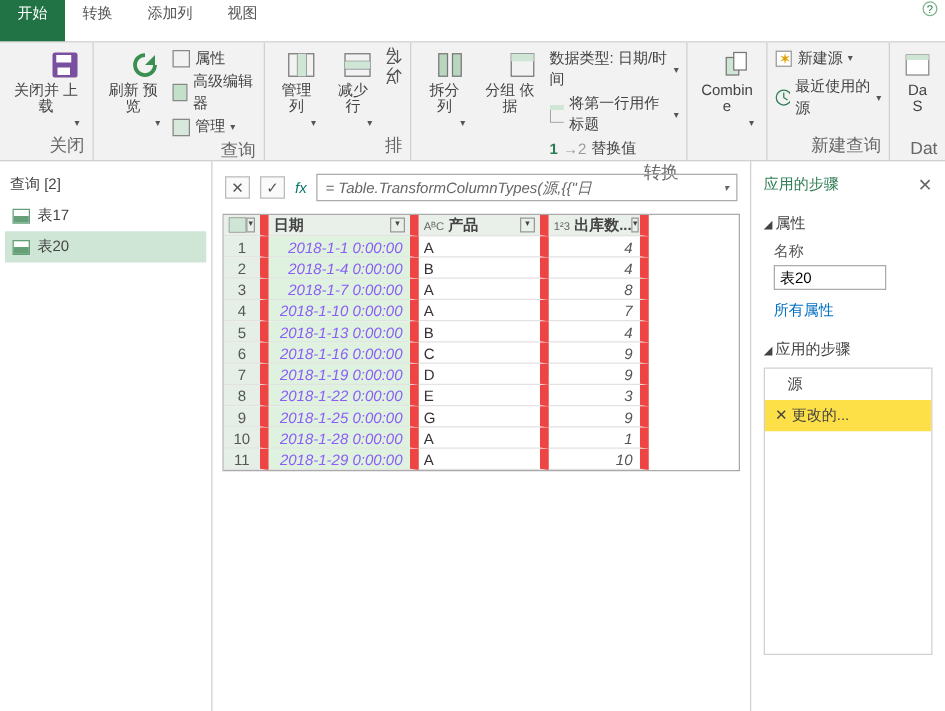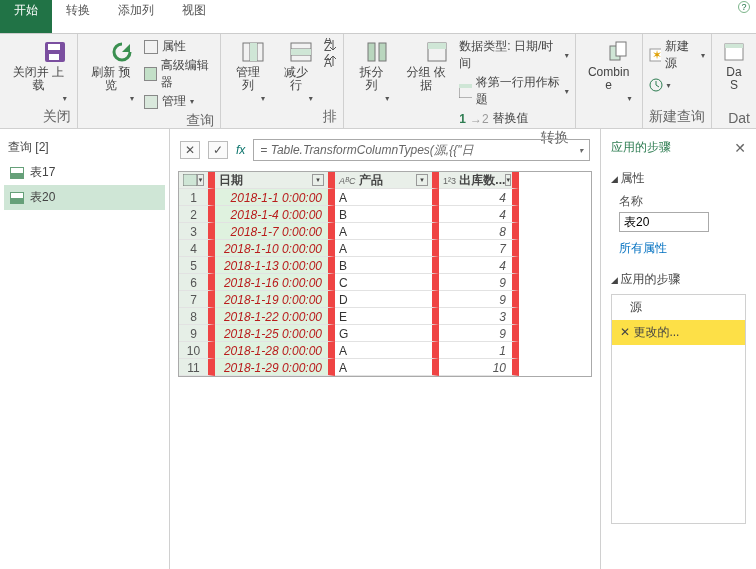--- a/index.html
+++ b/index.html
@@ -39,21 +39,21 @@
 .fxbtn { width: 20px; height: 18px; border: 1px solid #bbb; background: #fafafa; display: flex; align-items: center; justify-content: center; color: #555;}
 .fxfield { flex: 1; height: 22px; border: 1px solid #aaa; padding: 2px 6px; color: #666; font-style: italic; display: flex; align-items: center; justify-content: space-between;}
 .fxfield .dd { font-size: 8px; color: #666;}
 
 .grid { margin: 4px 8px; border: 1px solid #aaa; }
 .grow { display: grid; grid-template-columns: 36px 120px 104px 80px; }
 .gcell { border-right: 7px solid #ef4444; border-bottom: 1px solid #e2e2e2; padding: 2px 4px; height: 17px; white-space: nowrap; overflow: hidden;}
 .ghead { background: #e9efe9; font-weight: normal; color: #444; display: flex; align-items: center; justify-content: space-between;}
 .ghead .dd { width: 12px; height: 12px; border: 1px solid #999; font-size: 7px; text-align: center; line-height: 10px; color: #444;}
 .rnum { background: #e6efe7; text-align: center; color: #555;}
-.cdate { font-style: italic; color: #b91c1c; text-align: right; padding-right: 6px; background: #dff2df;}
+.cdate { font-style: italic; color: #8b5cf6; text-align: right; padding-right: 6px; background: #dff2df;}
 .cprod { color: #333;}
 .cnum  { font-style: italic; color: #555; text-align: right; padding-right: 6px;}
 
 .settings { width: 155px; padding: 10px 10px; }
 .settings .h { font-size: 17px; color: #2e7d52; display: flex; justify-content: space-between; align-items: center;}
 .settings .h .x { font-size: 14px; color: #666; cursor: pointer;}
 .sect { margin-top: 14px;}
 .sect .st { color: #444; font-size: 12px;}
 .sect .st::before { content: "◢ "; color: #444; font-size: 9px;}
 .sect .lbl { color: #555; margin: 6px 0 2px 8px;}
@@ -227,20 +227,21 @@
               <text x="3" y="11" font-size="11" fill="#e0a000">✶</text>
             </svg>
             <span>新建源</span> 
             <span class="arrow">▾</span>
           </span>
         <span class="item">
             <svg class="small-ic">
               <circle cx="7" cy="7" r="6" fill="none" stroke="#2e7d52"></circle>
               <path d="M7 3 L7 7 L10 9" stroke="#2e7d52" fill="none"></path>
             </svg>
+            <span>最近使用的源</span> 
             <span class="arrow">▾</span>
           </span>
       </div>
     </div>
     <div class="label">新建查询</div>
   </div>
 
   <div class="group" style="border-right:none;">
     <div class="content">
       <div class="bigbtn">
@@ -291,21 +292,21 @@
                 <rect x="0" y="0" width="14" height="12" fill="#cfe6d6" stroke="#777"></rect>
               </svg>
             </span>
             <span class="dd">▾</span>
           </div>
           <div class="gcell ghead">
             <span><b style="font-weight:600;">日期</b></span>
             <span class="dd">▾</span>
           </div>
           <div class="gcell ghead">
-            <span><span style="font-size:9px;color:#666;font-style:italic;">AᴮC</span> <b style="font-weight:600;">产品</b></span>
+            <span><span style="font-size:9px;color:#666;">AᴮC</span> <b style="font-weight:600;">产品</b></span>
             <span class="dd">▾</span>
           </div>
           <div class="gcell ghead">
             <span><span style="font-size:9px;color:#666;">1²3</span> <b style="font-weight:600;">出库数...</b></span>
             <span class="dd">▾</span>
           </div>
         </div>
         <div class="grow">
           <div class="gcell rnum">1</div>
           <div class="gcell cdate">2018-1-1 0:00:00</div>

